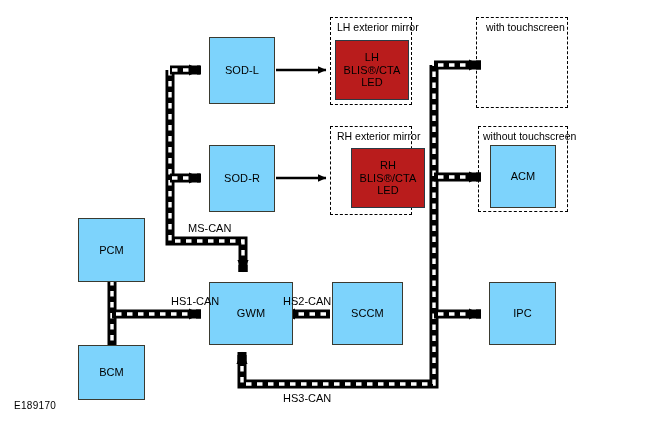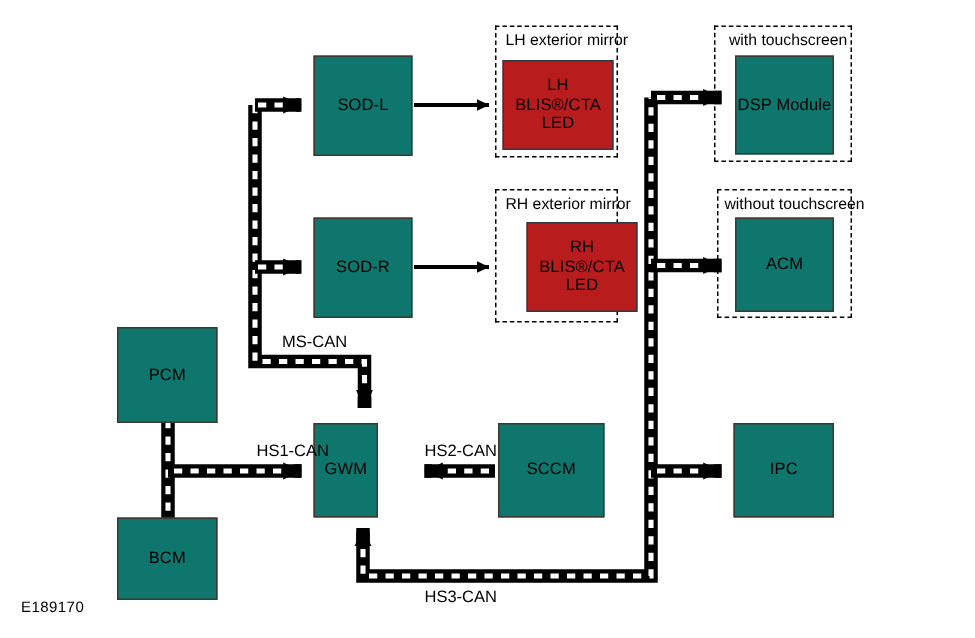--- a/index.html
+++ b/index.html
@@ -4,21 +4,21 @@
 <title>Vehicle Network Diagram</title>
 <style>
   html,body{margin:0;padding:0;background:#ffffff;}
   body{font-family:"Liberation Sans","DejaVu Sans",sans-serif;}
   #canvas{position:relative;width:650px;height:425px;background:#ffffff;overflow:hidden;}
   #canvas svg.layer{position:absolute;left:0;top:0;width:650px;height:425px;}
 
   .module{position:absolute;box-sizing:border-box;border:1.5px solid #3a3a30;
           display:flex;align-items:center;justify-content:center;text-align:center;
           font-size:11px;color:#000;line-height:1.15;letter-spacing:0.1px;}
-  .module.ecu{background:#0f766e;}
+  .module.ecu{background:#7dd3fc;}
   .module.led{background:#b91c1c;border-color:#2b3a44;}
 
   .group{position:absolute;box-sizing:border-box;border:1.6px dashed #000;background:transparent;}
   .group-label{position:absolute;font-size:10.5px;color:#000;white-space:nowrap;}
 
   .bus-label{position:absolute;font-size:11px;color:#000;white-space:nowrap;}
   .fig-id{position:absolute;font-size:10px;color:#000;letter-spacing:0.3px;}
 </style>
 </head>
 <body>
@@ -113,29 +113,28 @@
   <div class="group-label" style="left:483px;top:130px;">without touchscreen</div>
 
   <div class="module ecu" style="left:209px;top:37px;width:66px;height:67px;">SOD-L</div>
 
   <div class="module ecu" style="left:209px;top:145px;width:66px;height:67px;">SOD-R</div>
 
   <div class="module led" style="left:335px;top:40px;width:74px;height:60px;">LH BLIS®/CTA LED</div>
 
   <div class="module led" style="left:351px;top:148px;width:74px;height:60px;">RH BLIS®/CTA LED</div>
 
-  <div class="module ecu" style="left:490px;top:37px;width:66px;height:66px;">DSP Module</div>
 
   <div class="module ecu" style="left:490px;top:145px;width:66px;height:63px;">ACM</div>
 
   <div class="module ecu" style="left:78px;top:218px;width:67px;height:64px;">PCM</div>
 
   <div class="module ecu" style="left:78px;top:345px;width:67px;height:55px;">BCM</div>
 
-  <div class="module ecu" style="left:209px;top:282px;width:43px;height:63px;">GWM</div>
+  <div class="module ecu" style="left:209px;top:282px;width:84px;height:63px;">GWM</div>
 
   <div class="module ecu" style="left:332px;top:282px;width:71px;height:63px;">SCCM</div>
 
   <div class="module ecu" style="left:489px;top:282px;width:67px;height:63px;">IPC</div>
 
   <div class="bus-label" style="left:188px;top:222px;">MS-CAN</div>
   <div class="bus-label" style="left:131px;top:295px;padding-left:40px;">HS1-CAN</div>
   <div class="bus-label" style="left:283px;top:295px;">HS2-CAN</div>
   <div class="bus-label" style="left:283px;top:392px;">HS3-CAN</div>
 

